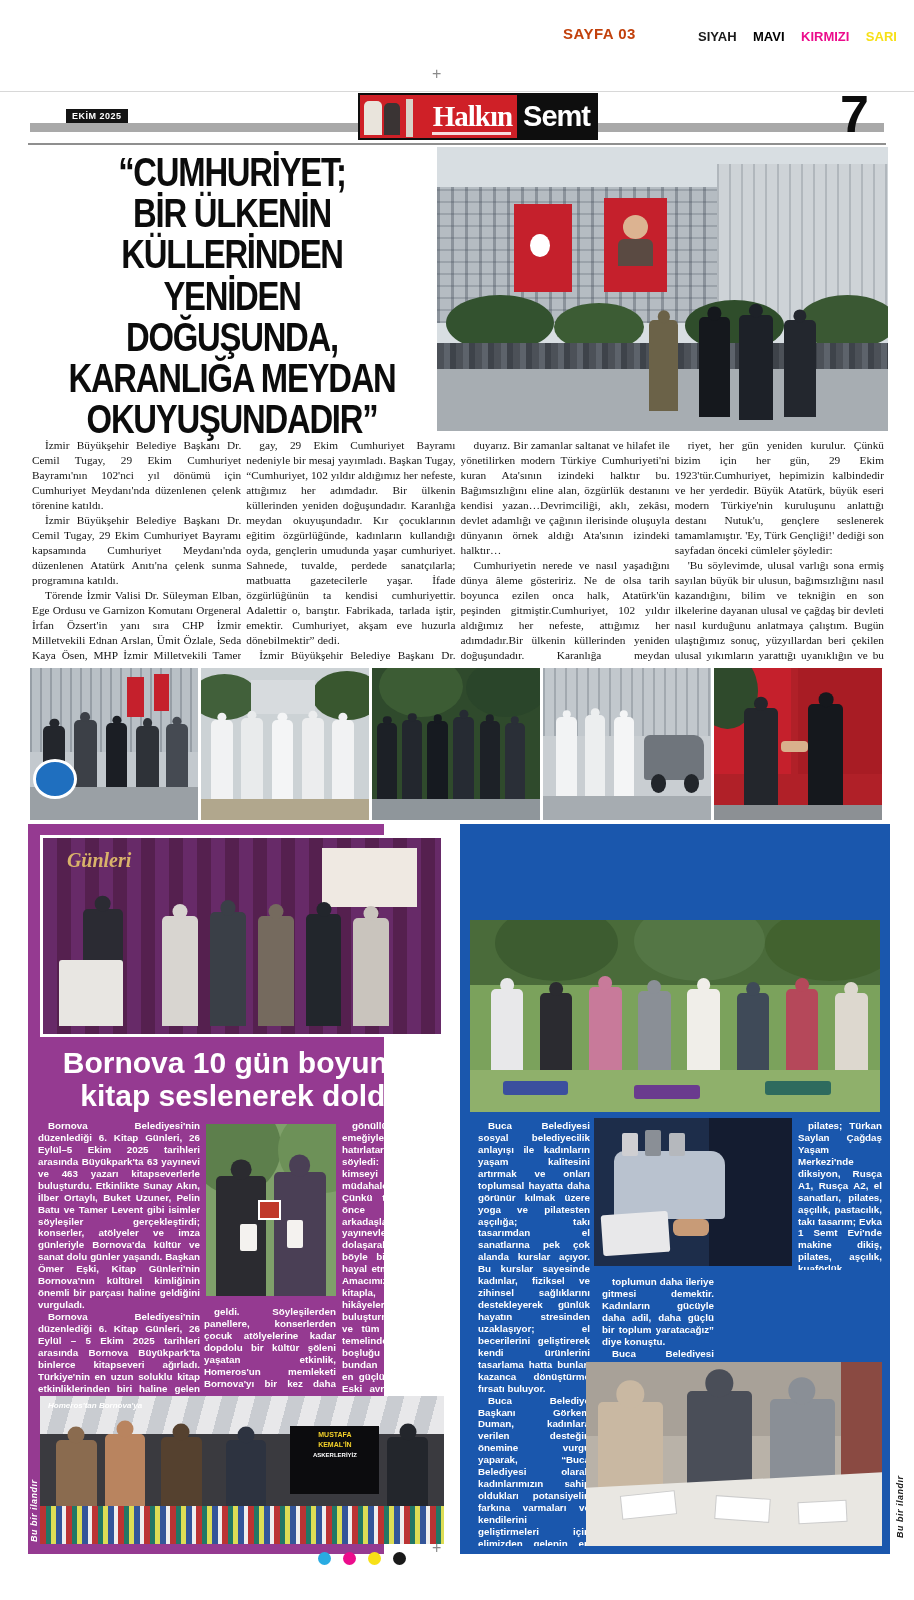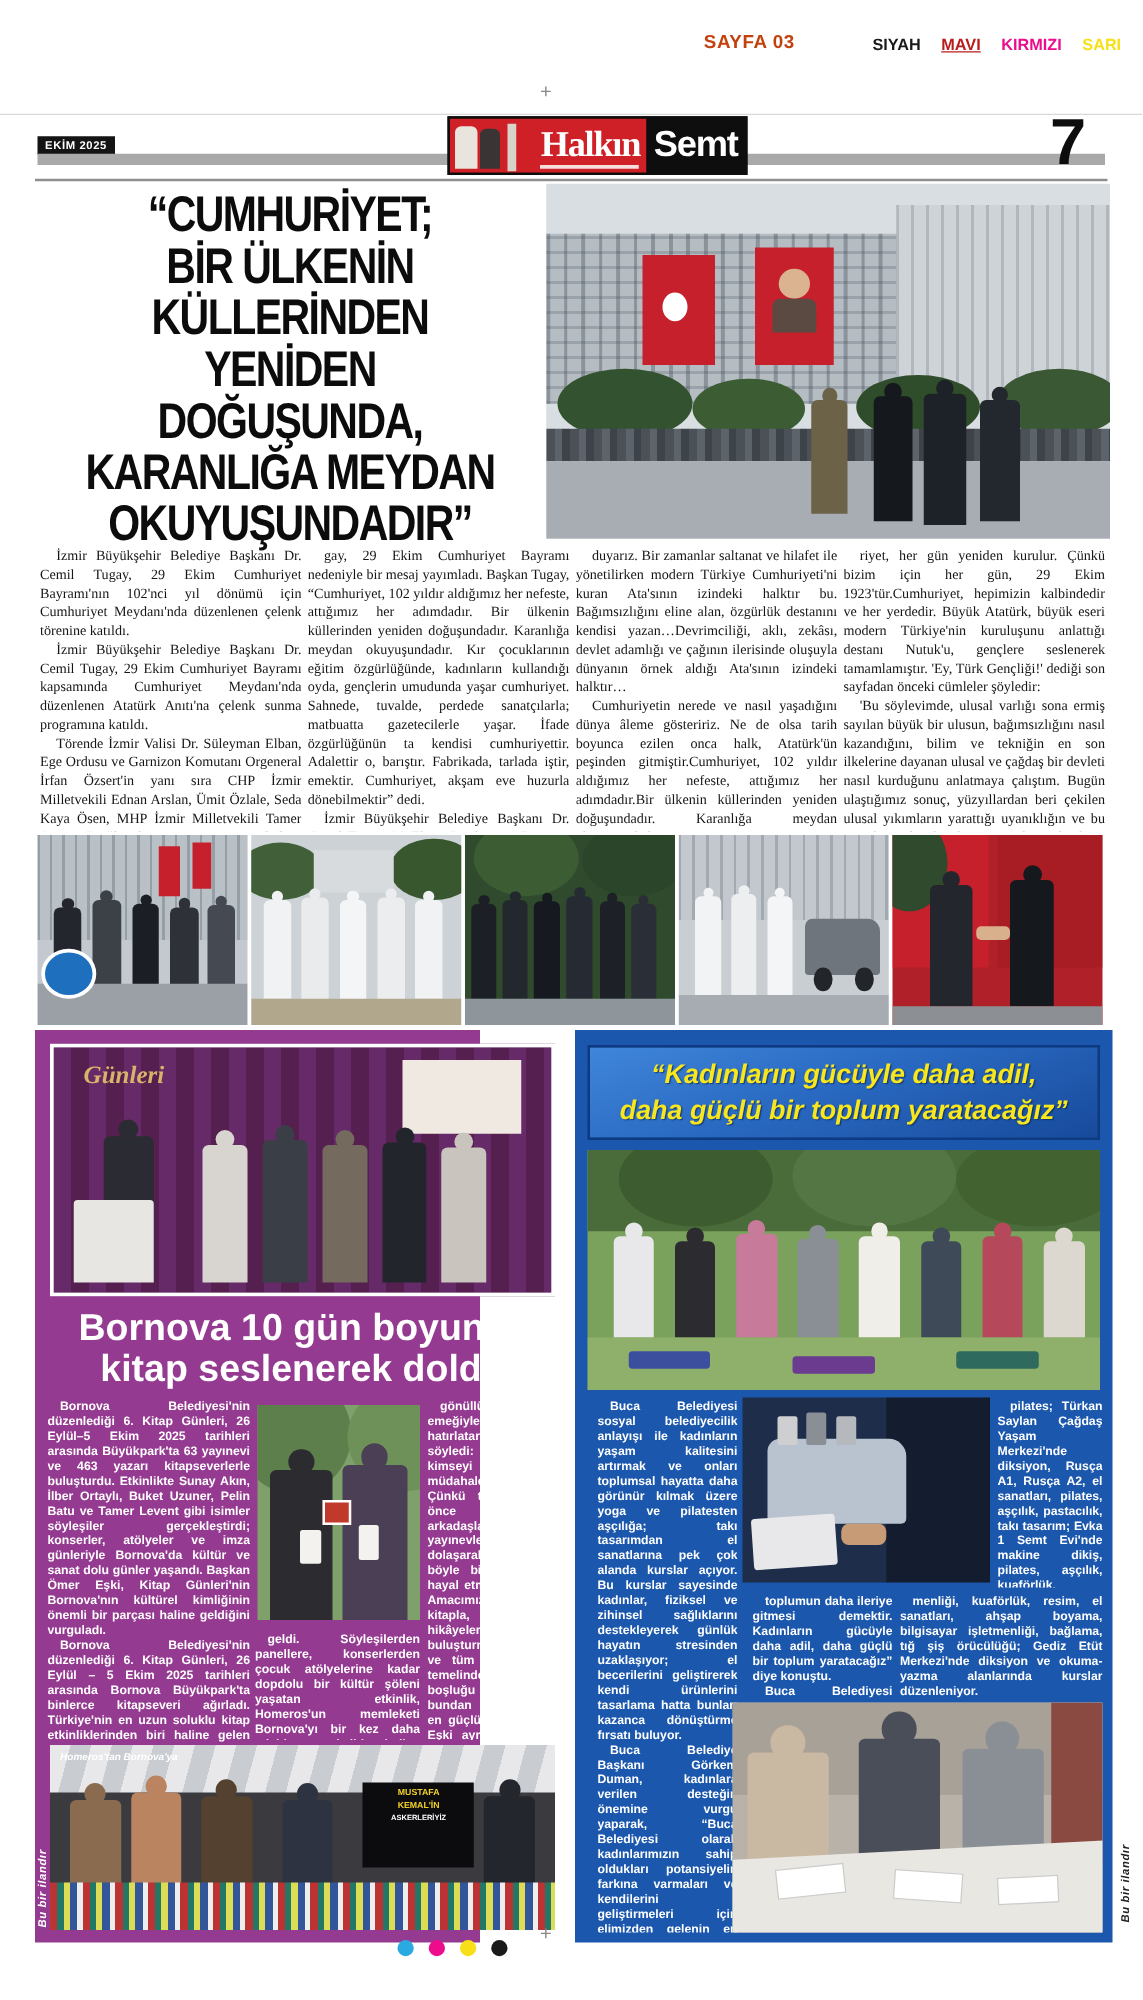--- a/index.html
+++ b/index.html
@@ -9,26 +9,26 @@
   .sh{position:absolute;}
   .ph{position:absolute;overflow:hidden;background:#9aa0a6;}
   .person{position:absolute;border-radius:5px 5px 0 0;}
   .person::before{content:"";position:absolute;left:50%;top:0;transform:translate(-50%,-80%);
        width:42%;padding-top:42%;border-radius:50%;background:inherit;}
   .blob{position:absolute;border-radius:50%;}
 
   
   .page-label{font:700 15px/1 "Liberation Sans",sans-serif;letter-spacing:.5px;color:#c2410c;}
   .colorbar span{font:700 13px/1 "Liberation Sans",sans-serif;margin-left:12px;}
-  .c-siyah{color:#1a1a1a;} .c-mavi{color:#b91c1c;text-decoration:underline;} .c-kirmizi{color:#ec0c8c;} .c-sari{color:#f7e017;}
+  .c-siyah{color:#1a1a1a;} .c-mavi{color:#000000;} .c-kirmizi{color:#ec0c8c;} .c-sari{color:#f7e017;}
   .cross{font:400 16px/1 "Liberation Sans",sans-serif;color:#8a8a8a;}
 
   
   .datebox{background:#141414;color:#fff;font:700 9px/1 "Liberation Sans",sans-serif;
-       padding:3px 6px;letter-spacing:.5px;}
+       padding:3px 6px;letter-spacing:.5px;margin-left:36px;}
   .graybar{background:#a9a9a9;}
   .logo{display:flex;background:#0e0e0e;border:2px solid #0e0e0e;box-sizing:border-box;}
   .logo-red{position:relative;background:#cf2027;flex:1;display:flex;align-items:center;justify-content:flex-end;}
   .logo-halkin{font:700 29px/1 "Liberation Serif",serif;color:#fff;letter-spacing:-1px;padding-right:5px;}
   .logo-sesi{background:#0e0e0e;color:#fff;font:800 29px/42px "Liberation Sans",sans-serif;
        padding:0 6px;letter-spacing:-1px;}
   .logo-tagline{position:absolute;left:72px;right:6px;bottom:3px;height:3px;background:rgba(255,255,255,.85);}
   .pageno{font:800 52px/1 "Liberation Sans",sans-serif;color:#0d0d0d;}
 
   
@@ -252,24 +252,20 @@
     <div class="person" style="left:16%;top:26%;width:10%;height:56%;background:#b9845f;"></div>
     <div class="person" style="left:30%;top:28%;width:10%;height:54%;background:#55412f;"></div>
     <div class="person" style="left:46%;top:30%;width:10%;height:52%;background:#2d3340;"></div>
     <div class="person" style="left:86%;top:28%;width:10%;height:54%;background:#23262c;"></div>
     <div class="sh" style="left:0;top:74%;width:100%;height:26%;background:repeating-linear-gradient(90deg,#b33 0 6px,#276 6px 11px,#dd5 11px 16px,#359 16px 22px,#eee 22px 26px);"></div>
   </div>
 </div>
 
 <div class="abs blue-panel" style="left:460px;top:824px;width:430px;height:730px;">
 
-  <div class="abs blue-head-box" style="left:10px;top:12px;width:410px;height:76px;">
-      <p>“Kadınların gücüyle daha adil,</p>
-      <p>daha güçlü bir toplum yaratacağız”</p>
-    </div>
 
   <div class="ph" style="left:10px;top:96px;width:410px;height:192px;background:#7ba25c;">
     <div class="sh" style="left:0;top:0;width:100%;height:34%;background:#4a6b3a;"></div>
     <div class="blob" style="left:6%;top:-8%;width:30%;height:40%;background:#3d5c30;"></div>
     <div class="blob" style="left:40%;top:-10%;width:32%;height:42%;background:#547645;"></div>
     <div class="blob" style="left:72%;top:-6%;width:32%;height:38%;background:#42622f;"></div>
     <div class="person" style="left:5%;top:36%;width:8%;height:42%;background:#e8e8ea;"></div>
     <div class="person" style="left:17%;top:38%;width:8%;height:40%;background:#2b2b30;"></div>
     <div class="person" style="left:29%;top:35%;width:8%;height:43%;background:#c87a9a;"></div>
     <div class="person" style="left:41%;top:37%;width:8%;height:41%;background:#8a8f96;"></div>
@@ -300,23 +296,20 @@
 
   <div class="abs whitecol" style="left:338px;top:296px;width:84px;height:150px;">
       <p>pilates; Türkan Saylan Çağdaş Yaşam Merkezi'nde diksiyon, Rusça A1, Rusça A2, el sanatları, pilates, aşçılık, pastacılık, takı tasarım; Evka 1 Semt Evi'nde makine dikiş, pilates, aşçılık, kuaförlük, bağlama, pastacılık, şiş örücülüğü; Ceren Özdemir Semt Merkezi'nde bilgisayarlı muhasebe, makine dikiş, el nakış, bilgisayar işlet-</p>
     </div>
 
   <div class="abs whitecol" style="left:142px;top:452px;width:112px;height:82px;">
       <p>toplumun daha ileriye gitmesi demektir. Kadınların gücüyle daha adil, daha güçlü bir toplum yaratacağız” diye konuştu.</p>
       <p>Buca Belediyesi Kadın Aktivite Merkezi'nde takı tasarım, resim, nakış, rattan sepet örücülüğü, yoga,</p>
     </div>
 
-  <div class="abs whitecol" style="left:260px;top:452px;width:162px;height:82px;">
-      <p>menliği, kuaförlük, resim, el sanatları, ahşap boyama, bilgisayar işletmenliği, bağlama, tığ şiş örücülüğü; Gediz Etüt Merkezi'nde diksiyon ve okuma-yazma alanlarında kurslar düzenleniyor.</p>
-    </div>
 
   <div class="ph" style="left:126px;top:538px;width:296px;height:184px;background:#b9b2a8;">
     <div class="sh" style="left:0;top:0;width:100%;height:40%;background:#a8a198;"></div>
     <div class="sh" style="left:86%;top:0;width:14%;height:70%;background:#8a4a42;"></div>
     <div class="person" style="left:4%;top:22%;width:22%;height:50%;background:#c9b8a2;"></div>
     <div class="person" style="left:34%;top:16%;width:22%;height:56%;background:#4a4e58;"></div>
     <div class="person" style="left:62%;top:20%;width:22%;height:52%;background:#8a8f96;"></div>
     <div class="sh" style="left:-4%;top:64%;width:110%;height:40%;background:#e9e7e2;transform:rotate(-3deg);"></div>
     <div class="sh" style="left:12%;top:72%;width:18%;height:12%;background:#fff;transform:rotate(-6deg);box-shadow:0 0 0 1px #ccc;"></div>
     <div class="sh" style="left:44%;top:74%;width:18%;height:12%;background:#fff;transform:rotate(4deg);box-shadow:0 0 0 1px #ccc;"></div>

